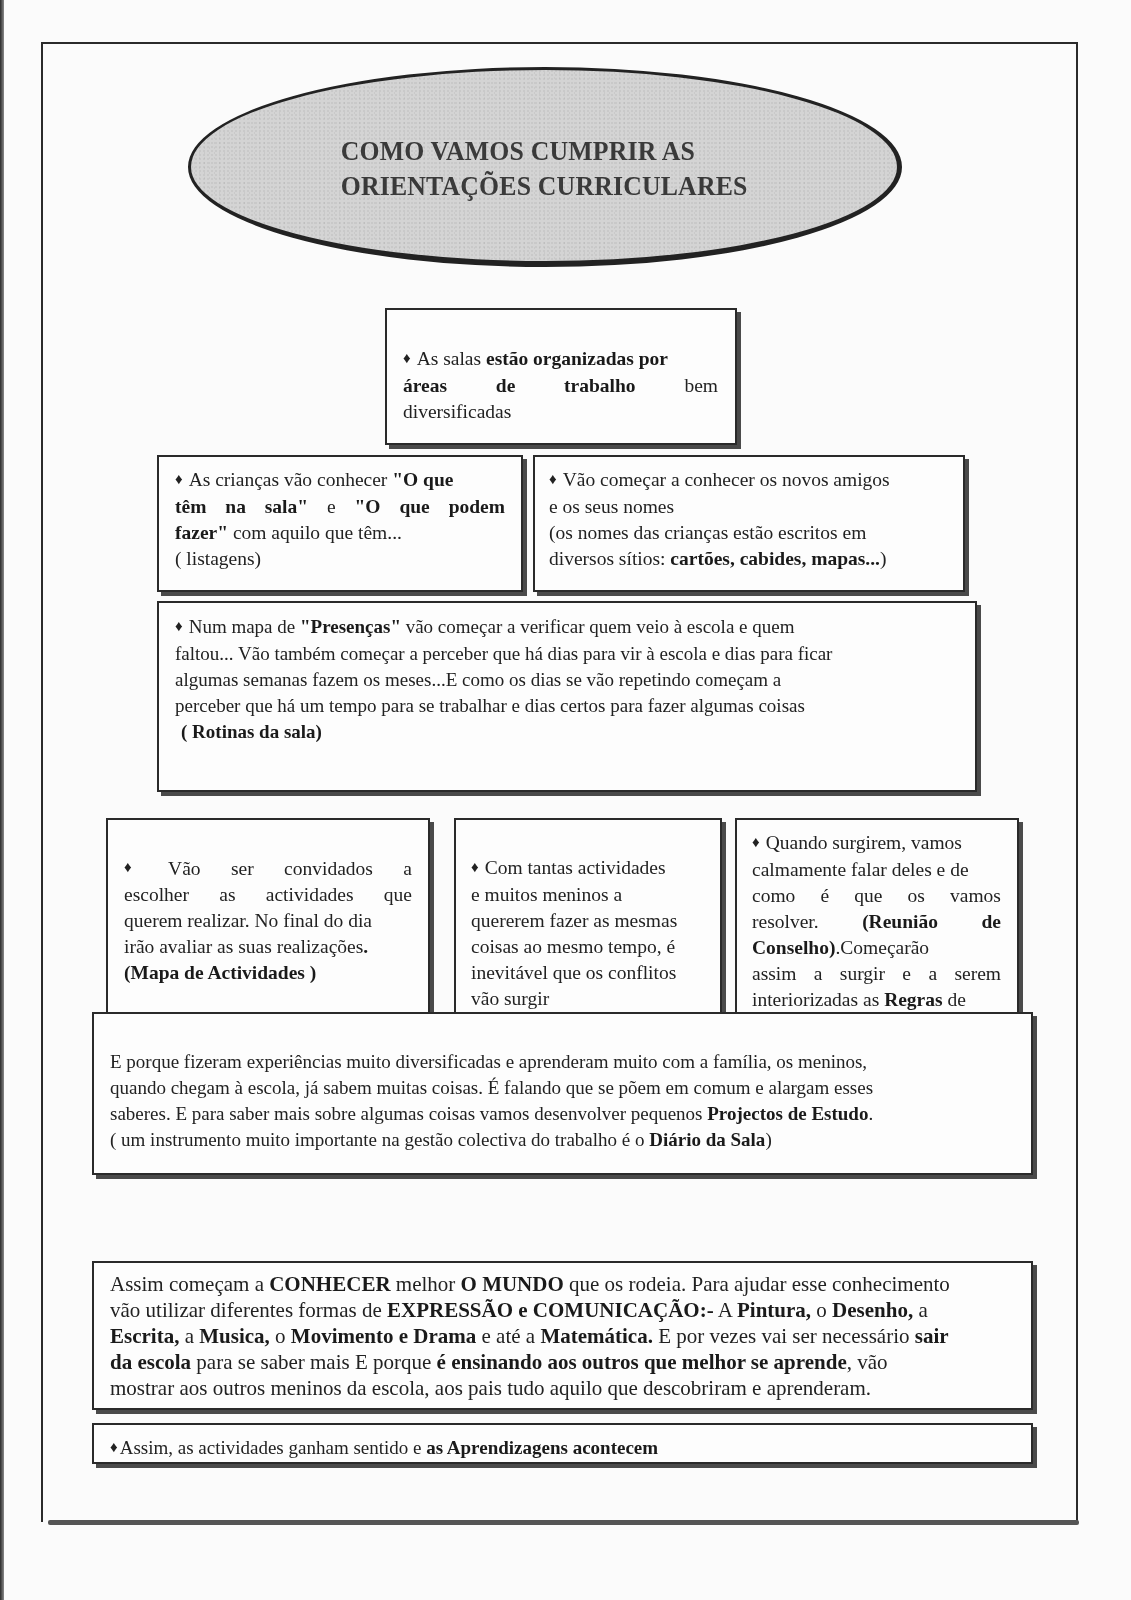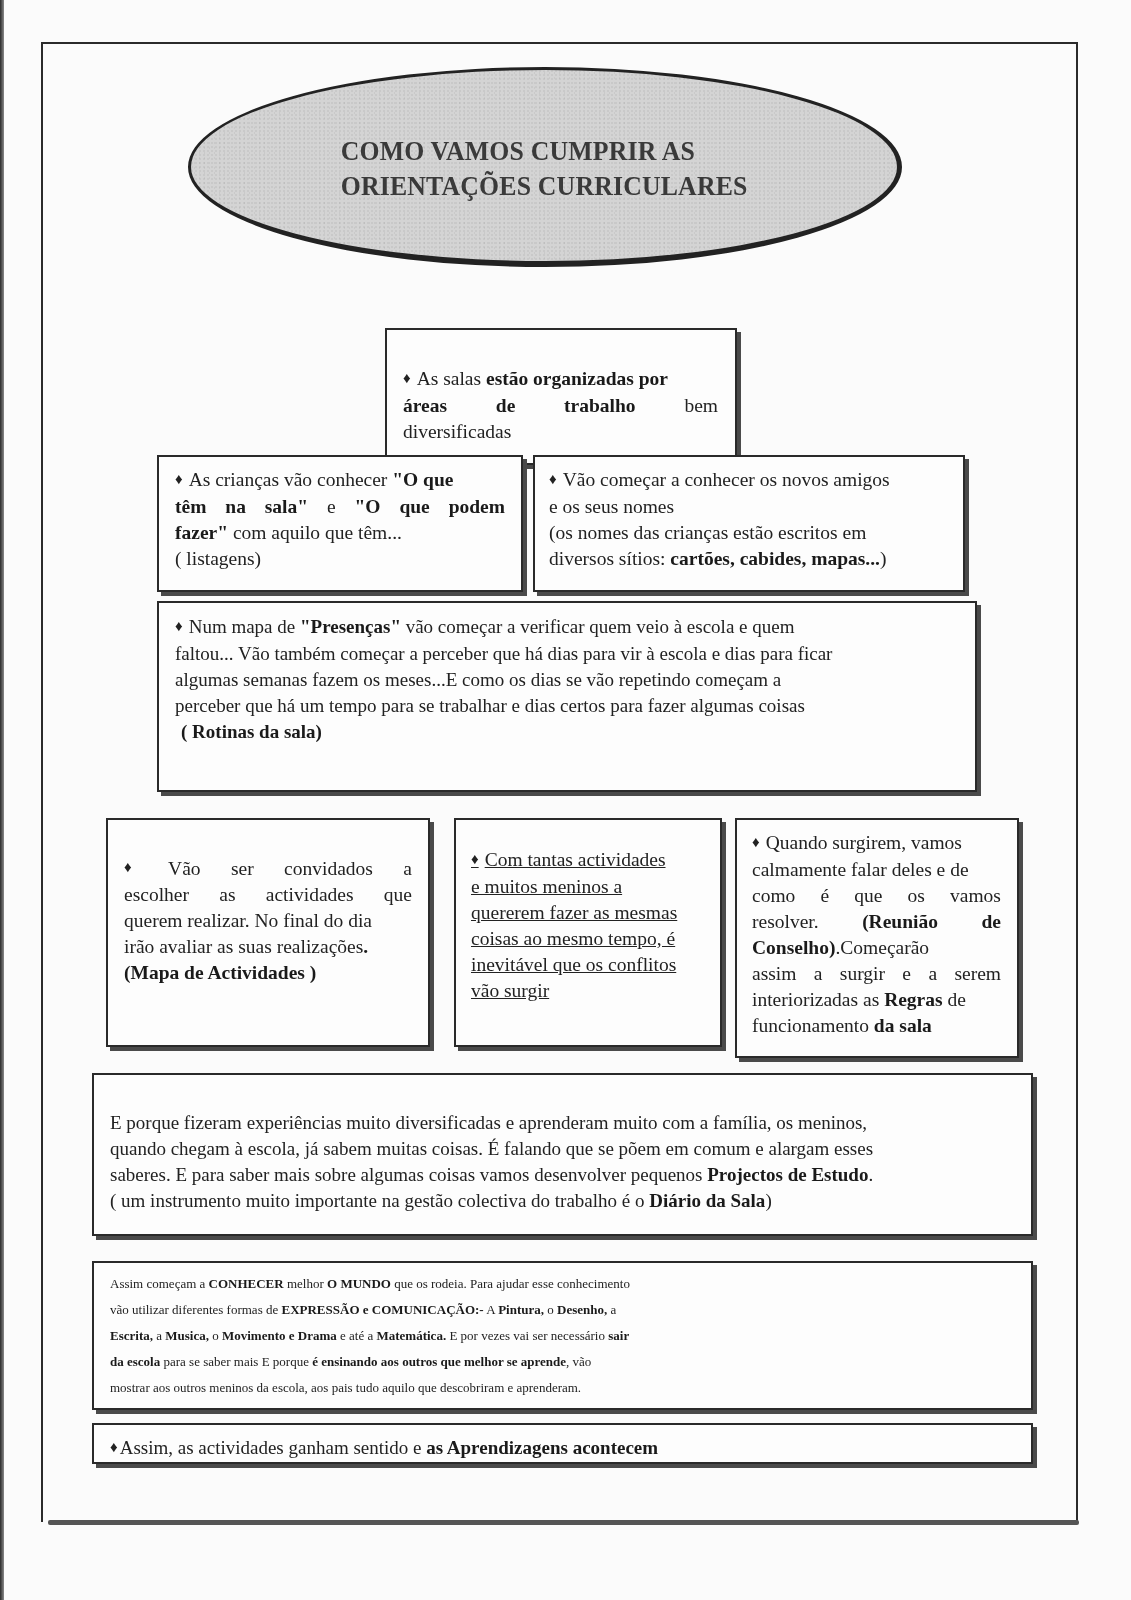--- a/index.html
+++ b/index.html
@@ -77,29 +77,29 @@
       border: 2px solid #2a2a2a;
       box-shadow: 4px 4px 0 #4a4a4a;
       box-sizing: border-box;
       font-size: 19.5px;
       line-height: 26px;
       color: #222;
     }
     .box b { color: #1a1a1a; }
     .diamond { font-size: 15px; position: relative; top: -2px; margin-right: 6px; }
 
-    #box-1 { left: 385px; top: 308px; width: 352px; height: 137px; padding: 36px 17px 0 16px; margin-top: 20px; }
+    #box-1 { left: 385px; top: 308px; width: 352px; height: 137px; padding: 36px 17px 0 16px; }
     #box-2 { left: 157px; top: 455px; width: 366px; height: 137px; padding: 10px 16px 0 16px; }
     #box-3 { left: 533px; top: 455px; width: 432px; height: 137px; padding: 10px 14px 9px 14px; }
     #box-4 { left: 157px; top: 601px; width: 820px; height: 191px; padding: 11px 16px 0 16px; font-size: 19px; }
     #box-5 { left: 106px; top: 818px; width: 324px; height: 229px; padding: 36px 16px 0 16px; }
-    #box-6 { left: 454px; top: 818px; width: 268px; height: 229px; padding: 27px 14px 0 15px; text-decoration: underline; }
+    #box-6 { left: 454px; top: 818px; width: 268px; height: 229px; padding: 35px 14px 0 15px; }
     #box-7 { left: 735px; top: 818px; width: 284px; height: 240px; padding: 10px 16px 0 15px; }
-    #box-8 { left: 92px; top: 1073px; width: 941px; height: 163px; padding: 35px 16px 0 16px; font-size: 19px; }
-    #box-9 { left: 92px; top: 1261px; width: 941px; height: 149px; padding: 8px 16px 0 16px; font-size: 13px; }
+    #box-8 { left: 92px; top: 1012px; width: 941px; height: 163px; padding: 35px 16px 0 16px; font-size: 19px; }
+    #box-9 { left: 92px; top: 1261px; width: 941px; height: 149px; padding: 8px 16px 0 16px; font-size: 21px; }
     #box-10 { left: 92px; top: 1423px; width: 941px; height: 41px; padding: 10px 16px 4px 16px; font-size: 19px; }
 
     .line { display: block; white-space: nowrap; }
     .spread { display: flex; justify-content: space-between; white-space: nowrap; }
   </style>
 </head>
 <body>
 
 <div class="page-edge"></div>
 

